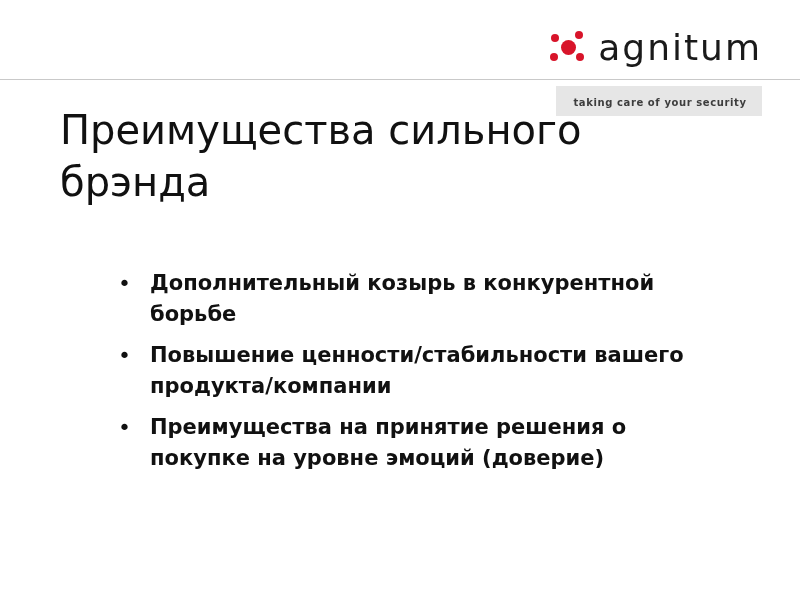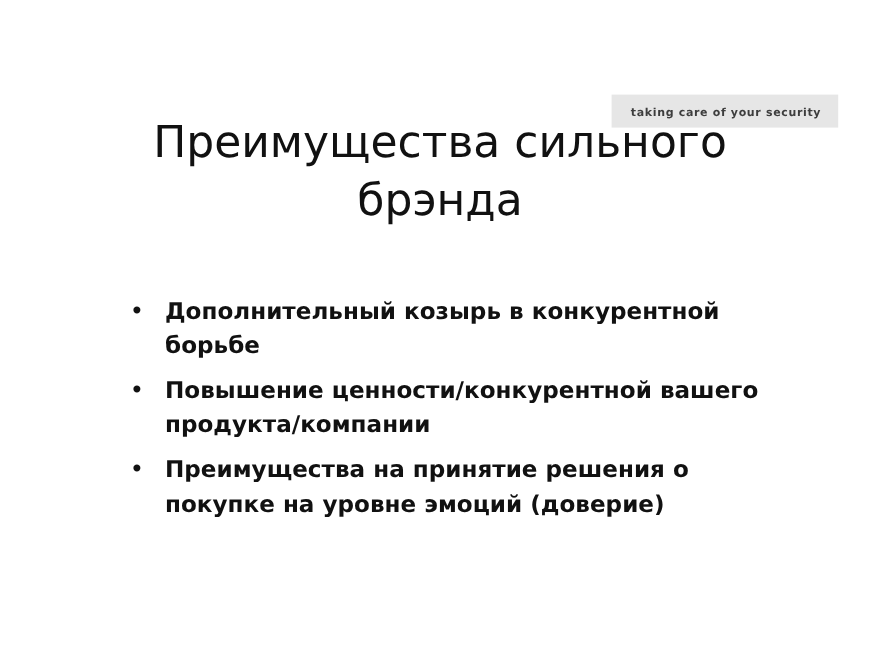--- a/index.html
+++ b/index.html
@@ -87,21 +87,20 @@
     color: #3d3d3d;
     white-space: nowrap;
   }
 
   
   .title {
     position: absolute;
     left: 60px;
     top: 104px;
     width: 680px;
-    text-align: center;
     font-family: "DejaVu Sans", sans-serif;
     font-size: 40px;
     font-weight: 400;
     line-height: 52px;
     color: #111111;
   }
 
   
   .bullets {
     position: absolute;
@@ -130,37 +129,49 @@
     color: #111111;
     max-width: 580px;
     margin-left: 12px;
   }
 </style>
 </head>
 <body>
 
 <div class="slide">
 
+  <div class="header-band">
+    <div class="logo-block">
+      <span class="logo-mark">
+        <span class="dot big"></span>
+        <span class="dot s1"></span>
+        <span class="dot s2"></span>
+        <span class="dot s3"></span>
+        <span class="dot s4"></span>
+      </span>
+      <span class="logo-word">agnitum</span>
+    </div>
+  </div>
 
   <div class="tagline-box">
     <span class="tagline-text">taking care of your security</span>
   </div>
 
   <div class="title">Преимущества сильного брэнда</div>
 
   <div class="bullets">
 
     <div class="bullet-item">
       <span class="bullet-dot">•</span>
       <span class="bullet-text">Дополнительный козырь в конкурентной борьбе</span>
     </div>
 
     <div class="bullet-item">
       <span class="bullet-dot">•</span>
-      <span class="bullet-text">Повышение ценности/конкурентной вашего продукта/компании</span>
+      <span class="bullet-text">Повышение ценности/стабильности вашего продукта/компании</span>
     </div>
 
     <div class="bullet-item">
       <span class="bullet-dot">•</span>
       <span class="bullet-text">Преимущества на принятие решения о покупке на уровне эмоций (доверие)</span>
     </div>
 
   </div>
 
 </div>

